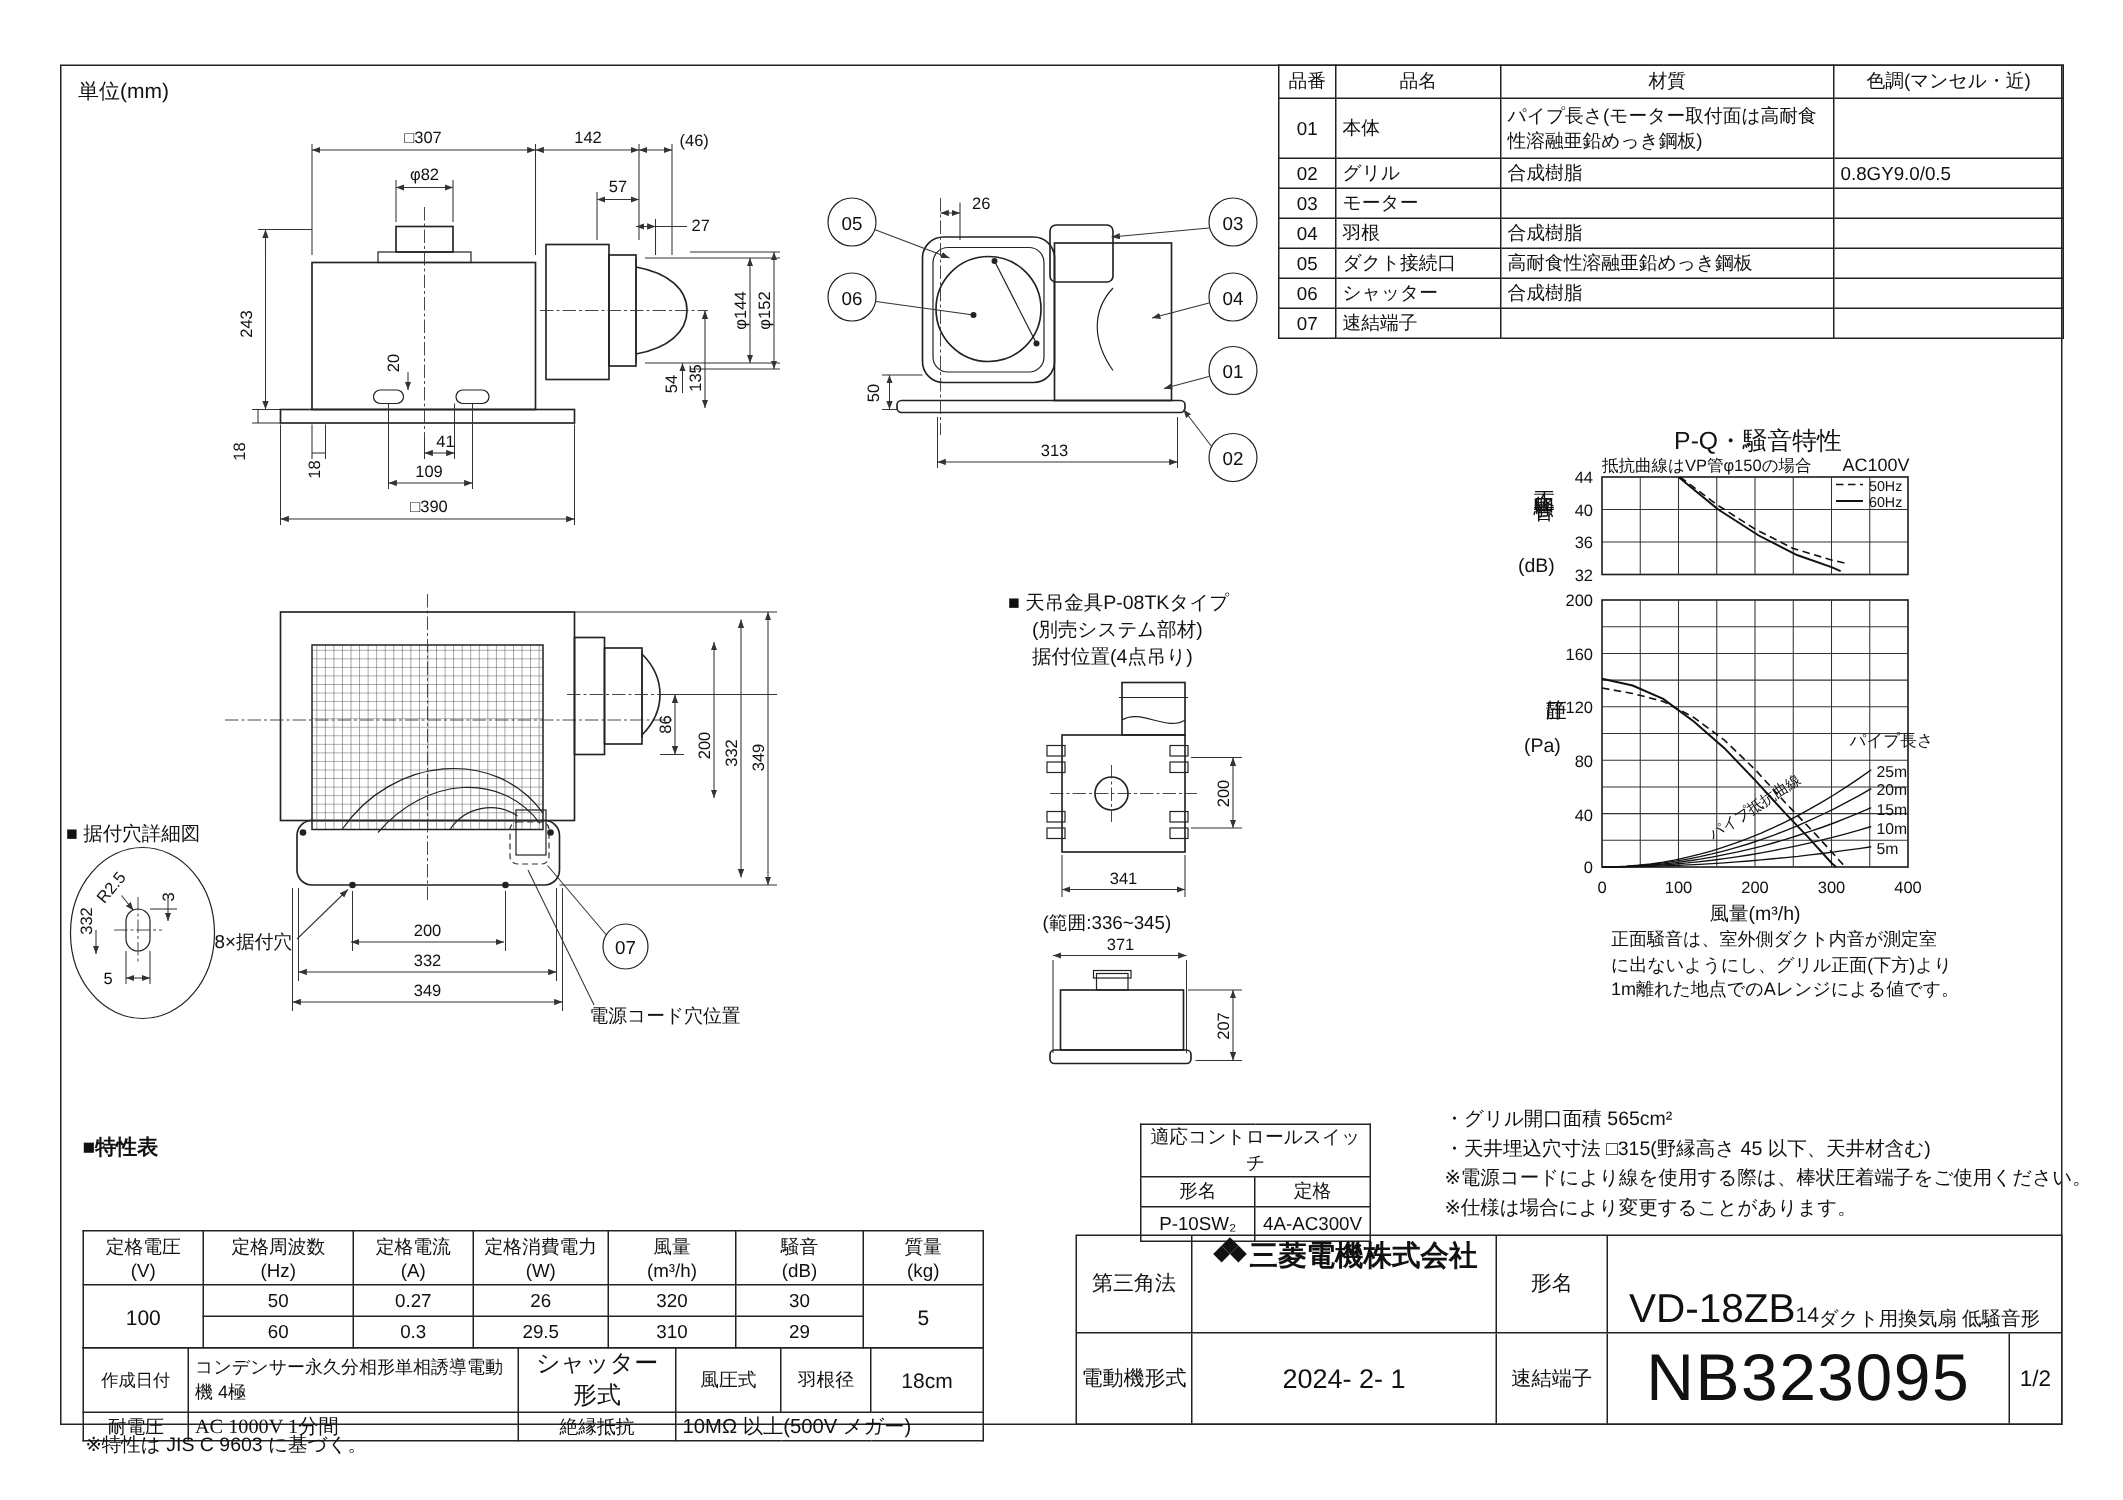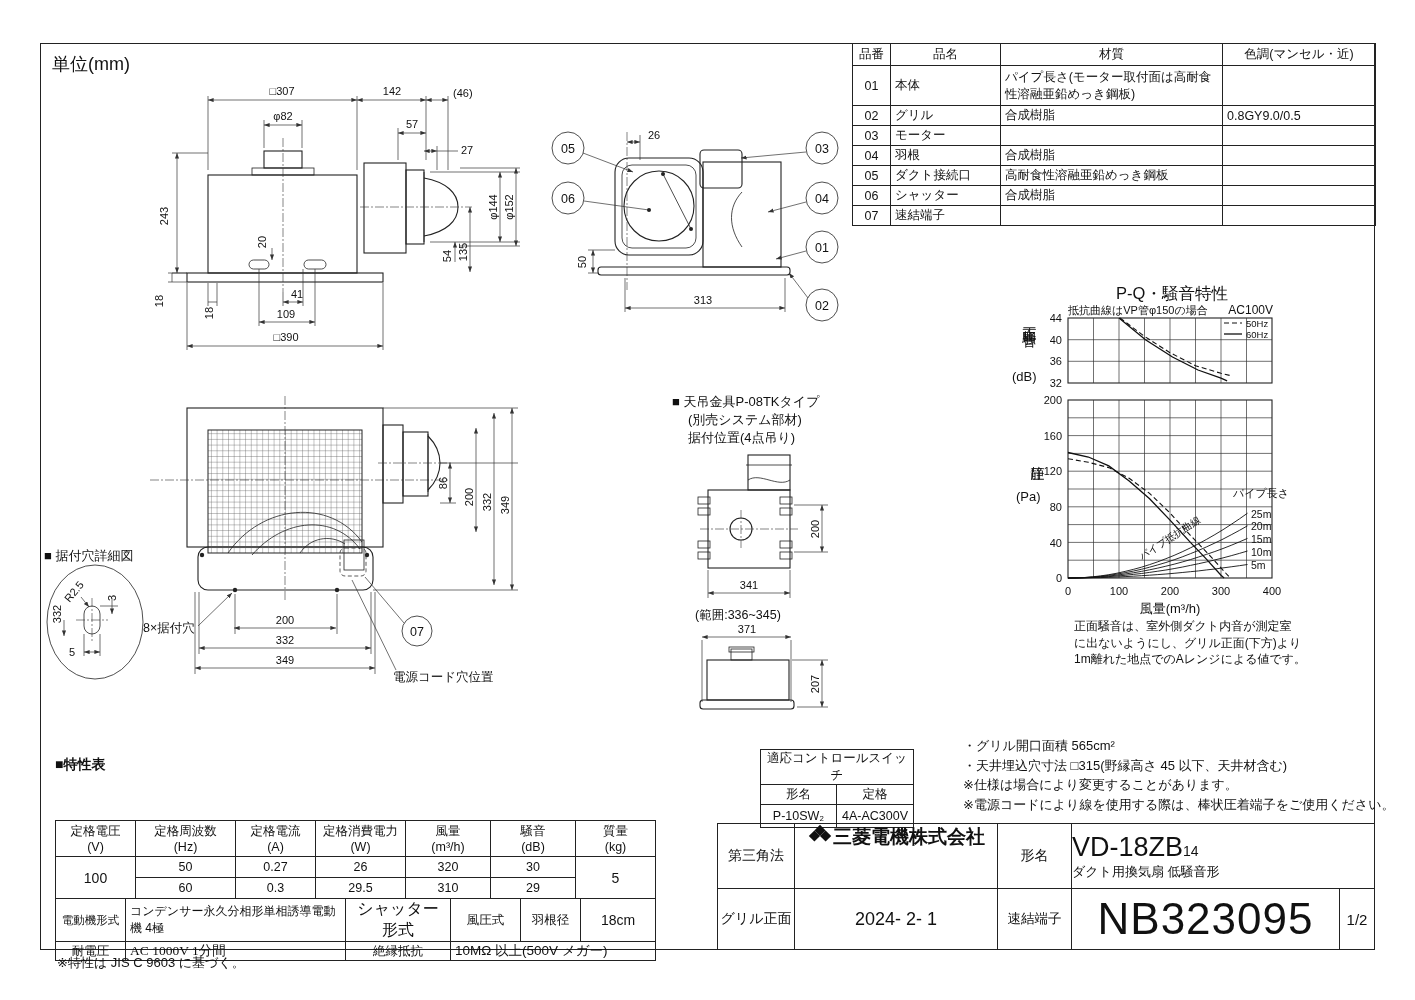--- a/index.html
+++ b/index.html
@@ -20,21 +20,21 @@
   .grid{stroke:#333;stroke-width:0.7;fill:none;}
   .curve{stroke:#111;stroke-width:1.3;fill:none;}
   .curved{stroke:#111;stroke-width:1.1;fill:none;stroke-dasharray:5 3;}
   .pipe{stroke:#111;stroke-width:0.9;fill:none;}
   .vtext{writing-mode:vertical-rl;text-orientation:upright;letter-spacing:2px;}
 </style>
 </head>
 <body>
 
 <div class="abs frame" style="left:40px;top:43px;width:1333px;height:905px;"></div>
-<div class="abs" style="left:52px;top:52px;font-size:18px;text-align:center;">単位(mm)</div>
+<div class="abs" style="left:52px;top:52px;font-size:14px;text-align:center;">単位(mm)</div>
 
 <svg class="abs" style="left:40px;top:43px;" width="960" height="717" viewBox="40 43 960 717">
   <defs>
     <marker id="ae" markerWidth="9" markerHeight="8" refX="8" refY="3" orient="auto">
         <path d="M0,0 L8,3 L0,6 z" fill="#333"></path>
       </marker>
     <marker id="as" markerWidth="9" markerHeight="8" refX="8" refY="3" orient="auto-start-reverse">
         <path d="M0,0 L8,3 L0,6 z" fill="#333"></path>
       </marker>
     <pattern id="mesh" width="5.7" height="5.7" patternUnits="userSpaceOnUse">
@@ -461,22 +461,22 @@
   <tr style="height:23px">
     <td class="ctr">P-10SW₂</td>
     <td class="ctr">4A-AC300V</td>
   </tr>
 </tbody>
   </table>
 
 <div class="abs" style="left:963px;top:736px;font-size:13px;line-height:19.5px;">
   <div>・グリル開口面積 565cm²</div>
   <div>・天井埋込穴寸法 □315(野縁高さ 45 以下、天井材含む)</div>
+  <div>※電源コードにより線を使用する際は、棒状圧着端子をご使用ください。</div>
   <div>※仕様は場合により変更することがあります。</div>
-  <div>※電源コードにより線を使用する際は、棒状圧着端子をご使用ください。</div>
 </div>
 
 <div class="abs" style="left:55px;top:756px;font-size:14px;font-weight:bold;">■特性表</div>
 <table class="abs bt" style="left:55px;top:820px;">
   <colgroup>
       <col style="width:80px">
       <col style="width:100px">
       <col style="width:80px">
       <col style="width:90px">
       <col style="width:85px">
@@ -536,21 +536,21 @@
   <colgroup>
       <col style="width:70px">
       <col style="width:220px">
       <col style="width:105px">
       <col style="width:70px">
       <col style="width:60px">
       <col style="width:75px">
     </colgroup>
   <tbody>
       <tr style="height:19px">
-    <td class="ctr" style="font-size:11.5px;">電動機形式</td>
+    <td class="ctr" style="font-size:11.5px;">作成日付</td>
     <td style="font-size:12px;">コンデンサー永久分相形単相誘導電動機 4極</td>
     <td class="ctr" style="font-size:16px;">シャッター形式</td>
     <td class="ctr">風圧式</td>
     <td class="ctr">羽根径</td>
     <td class="ctr" style="font-size:14px;">18cm</td>
   </tr>
   <tr style="height:19px">
     <td class="ctr">耐電圧</td>
     <td style="font-size:13.5px;font-family:Liberation Serif, serif;">AC 1000V 1分間</td>
     <td class="ctr">絶縁抵抗</td>
@@ -565,25 +565,25 @@
     <div style="width:76px;border-right:1.2px solid #222;display:flex;align-items:center;justify-content:center;font-size:14px;">第三角法</div>
     <div style="width:202px;border-right:1.2px solid #222;display:flex;align-items:flex-start;justify-content:center;gap:0;">
       <svg width="26" height="24" viewBox="0 0 32 30">
         <polygon points="16,1 23,8 16,15 9,8" fill="#111"></polygon>
         <polygon points="9,8 16,15 9,22 2,15" fill="#111"></polygon>
         <polygon points="23,8 30,15 23,22 16,15" fill="#111"></polygon>
       </svg>
       <span style="font-size:19px;font-weight:600;">三菱電機株式会社</span>
     </div>
     <div style="width:73px;border-right:1.2px solid #222;display:flex;align-items:center;justify-content:center;font-size:14px;">形名</div>
-    <div style="flex:1;display:flex;flex-direction:column;align-items:flex-start;justify-content:center;">
+    <div style="flex:1;display:flex;flex-direction:row;align-items:flex-end;justify-content:center;">
       <div><span style="font-size:27px;">VD-18ZB</span><span style="font-size:14px;">14</span></div>
       <div style="font-size:13px;">ダクト用換気扇  低騒音形</div>
     </div>
   </div>
   <div style="display:flex;height:60px;">
-    <div style="width:76px;border-right:1.2px solid #222;display:flex;align-items:center;justify-content:center;font-size:14px;">グリル正面</div>
+    <div style="width:76px;border-right:1.2px solid #222;display:flex;align-items:center;justify-content:center;font-size:14px;">電動機形式</div>
     <div style="width:202px;border-right:1.2px solid #222;display:flex;align-items:center;justify-content:center;font-size:18px;">2024- 2- 1</div>
     <div style="width:73px;border-right:1.2px solid #222;display:flex;align-items:center;justify-content:center;font-size:13.5px;">速結端子</div>
     <div style="width:267px;border-right:1.2px solid #222;display:flex;align-items:center;justify-content:center;font-size:44px;letter-spacing:1px;">NB323095</div>
     <div style="flex:1;display:flex;align-items:center;justify-content:center;font-size:15px;">1/2</div>
   </div>
 </div>
 
 </body></html>

